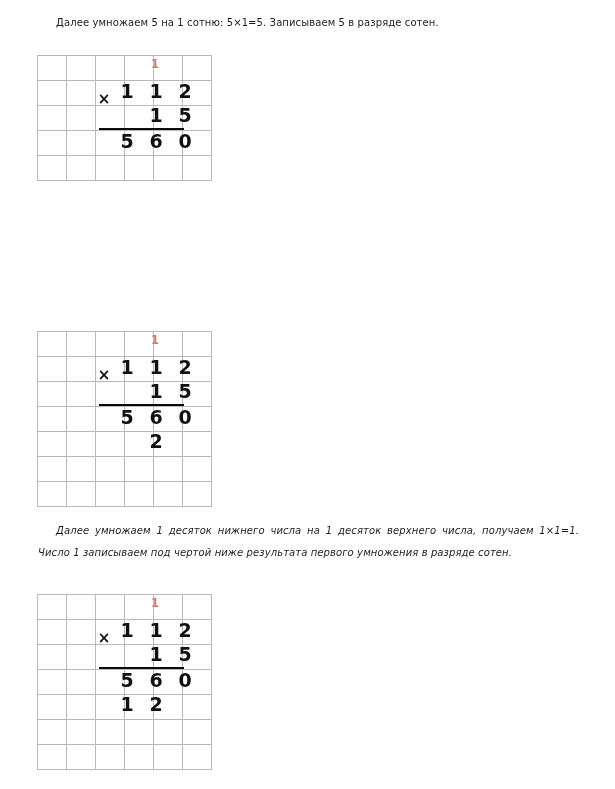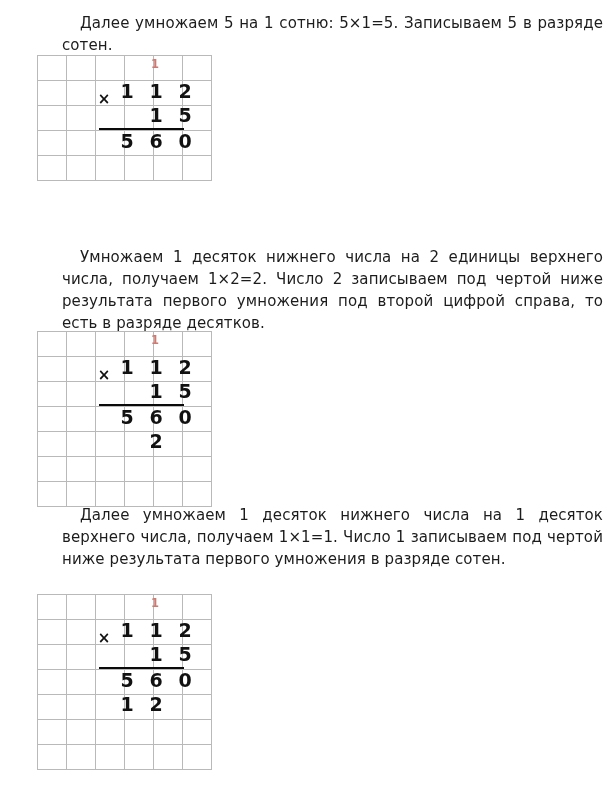--- a/index.html
+++ b/index.html
@@ -20,33 +20,32 @@
   .page {
     position: absolute;
     left: 0; top: 0;
     width: 615px;
     height: 789px;
   }
 
   
   .para {
     position: absolute;
-    font-size: 15px;
+    font-size: 10px;
     line-height: 22px;
     text-align: justify;
     text-justify: inter-word;
     text-indent: 18px;
     color: #1c1c1c;
     letter-spacing: 0.1px;
-    margin-left: 24px;
   }
   .para.p1 { left: 38px; top: 12px;  width: 541px; }
   .para.p2 { left: 38px; top: 192px; width: 541px; }
   .para.p3 { left: 38px; top: 246px; width: 541px; }
-  .para.p4 { left: 38px; top: 504px; width: 541px; }
+  .para.p4 { left: 38px; top: 520px; width: 541px; font-style: italic; }
 
   
   .gridwrap {
     position: absolute;
   }
   .grid {
     position: absolute;
     left: 0; top: 0;
     border-collapse: collapse;
     border-spacing: 0;
@@ -167,21 +166,20 @@
 
       <div class="ruleline" style="left:62px; top:73px; width:85px;"></div>
 
       <span class="cellnum" style="left:77px; top:77px;">5</span>
       <span class="cellnum" style="left:106px; top:77px;">6</span>
       <span class="cellnum" style="left:135px; top:77px;">0</span>
     </div>
   </div>
 
 
-  <div class="para p3">Умножаем 1 десяток нижнего числа на 2 единицы верхнего числа, получаем 1×2=2. Число 2 записываем под чертой ниже результата первого умножения под второй цифрой справа, то есть в разряде десятков.</div>
 
   <div class="gridwrap" style="left:37px; top:331px; width:175px; height:172px;">
     <table class="grid g2">
       <tbody>
         <tr>
           <td></td>
           <td></td>
           <td></td>
           <td></td>
           <td></td>

